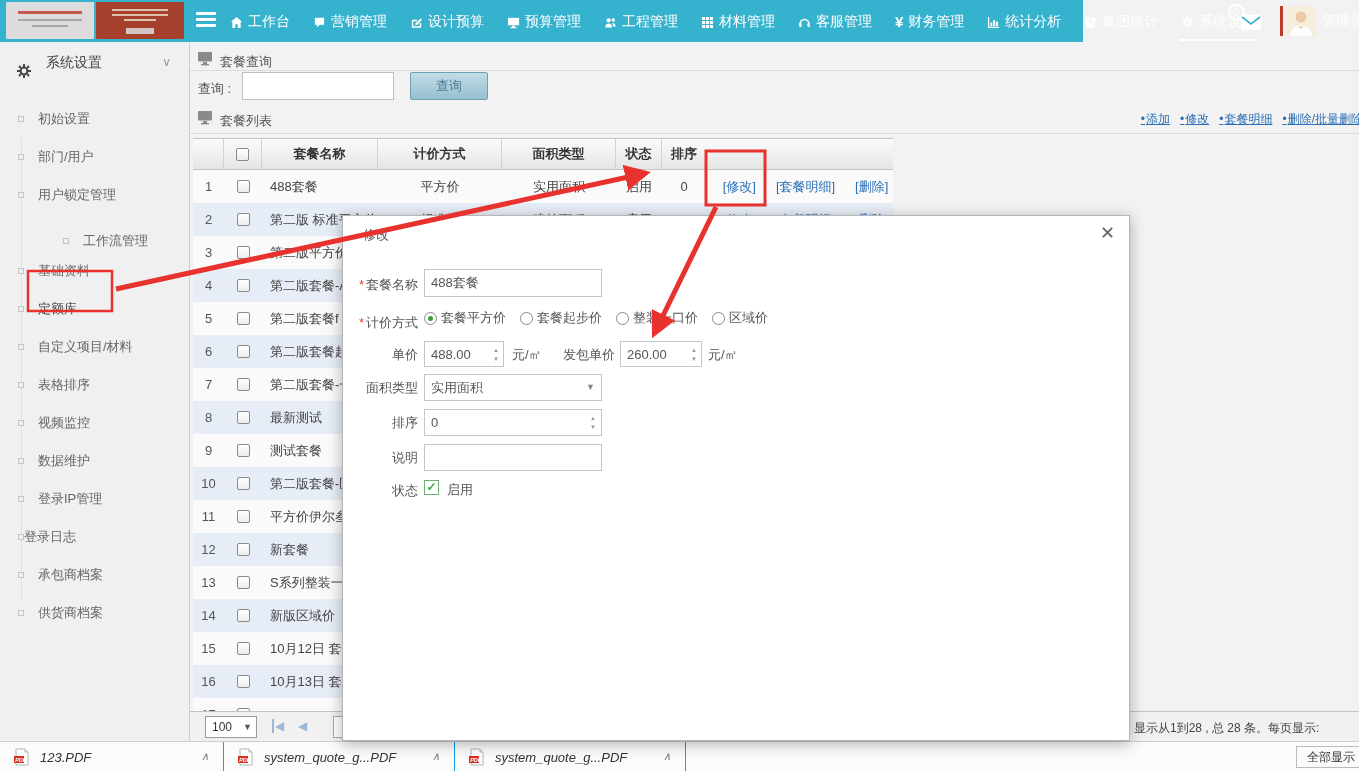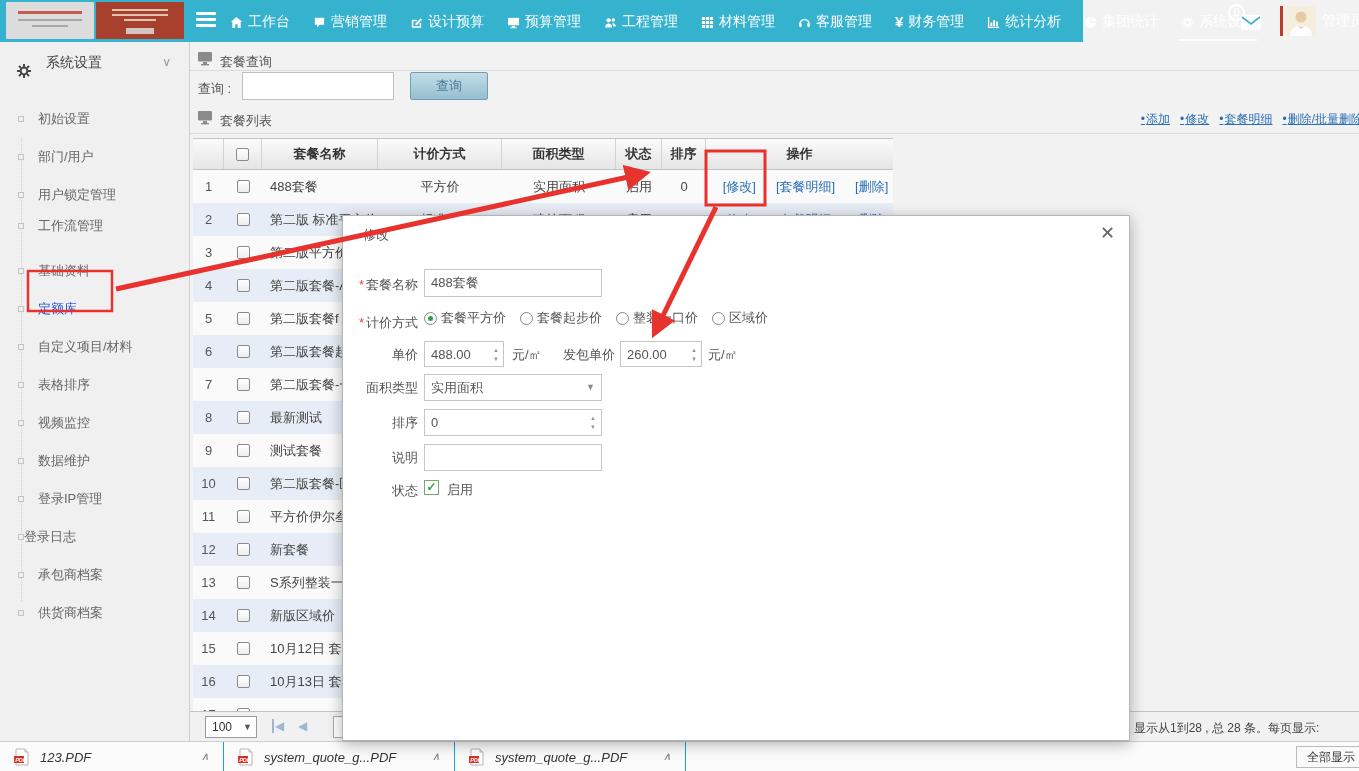--- a/index.html
+++ b/index.html
@@ -34,21 +34,21 @@
   
   .sidebar { position:absolute; left:0; top:42px; width:190px; height:699px; background:#f0f0f0;
              border-right:1px solid #cfcfcf; z-index:1; }
   .sb-head { position:relative; height:40px; line-height:40px; padding-left:46px; font-size:14px; color:#444; cursor:pointer; }
   .sb-head .gear { position:absolute; left:16px; top:12px; }
   .sb-caret { position:absolute; right:18px; top:0; color:#999; font-size:12px; }
   .sb-tree { position:absolute; left:21px; top:96px; bottom:140px; border-left:1px dotted #cfcfcf; }
   .sb-item { position:absolute; left:0; width:190px; height:38px; line-height:38px; padding-left:38px;
              color:#666; cursor:pointer; white-space:nowrap; }
   .sb-item .dot { position:absolute; left:18px; top:16px; width:6px; height:6px; background:#f0f0f0; border:1px solid #c4c4c4; }
-  .sb-item.active { color:#1d4ed8; }
+  .sb-item.active { color:#404040; }
 
   
   .sec-icon { position:absolute; }
   .sec-title { position:absolute; color:#555; font-size:13px; }
   .hline { position:absolute; height:0; border-top:1px solid #dcdcdc; }
   .q-label { position:absolute; left:198px; top:80px; color:#555; }
   .q-input { position:absolute; left:242px; top:72px; width:152px; height:28px; border:1px solid #bfbfbf;
              background:#fff; padding:0 6px; font:13px "Liberation Sans",sans-serif; color:#444; }
   .q-btn { position:absolute; left:410px; top:72px; width:78px; height:28px; border:1px solid #6f9fb4; border-radius:2px;
            background:linear-gradient(#c2dde6,#96bfd0); color:#4e7d95; font:13px "Liberation Sans",sans-serif; cursor:pointer; }
@@ -271,21 +271,21 @@
           </svg>
       </span>
       <span>系统设置</span>
       <span class="sb-caret">∨</span>
     </div>
     <div class="sb-tree"></div>
     <div id="sidebar-host">
         <div class="sb-item" style="top: 58px;"><span class="dot"></span><span>初始设置</span></div>
         <div class="sb-item" style="top: 96px;"><span class="dot"></span><span>部门/用户</span></div>
         <div class="sb-item" style="top: 134px;"><span class="dot"></span><span>用户锁定管理</span></div>
-        <div class="sb-item" style="top: 165px;"><span class="dot"></span><span>工作流管理</span></div>
+        <div class="sb-item" style="top: 180px; margin-left: 45px;"><span class="dot"></span><span>工作流管理</span></div>
         <div class="sb-item" style="top: 210px;"><span class="dot"></span><span>基础资料</span></div>
         <div class="sb-item active" style="top: 248px;"><span class="dot"></span><span>定额库</span></div>
         <div class="sb-item" style="top: 286px;"><span class="dot"></span><span>自定义项目/材料</span></div>
         <div class="sb-item" style="top: 324px;"><span class="dot"></span><span>表格排序</span></div>
         <div class="sb-item" style="top: 362px;"><span class="dot"></span><span>视频监控</span></div>
         <div class="sb-item" style="top: 400px;"><span class="dot"></span><span>数据维护</span></div>
         <div class="sb-item" style="top: 438px;"><span class="dot"></span><span>登录IP管理</span></div>
         <div class="sb-item" style="top: 476px; padding-left: 24px;"><span class="dot"></span><span>登录日志</span></div>
         <div class="sb-item" style="top: 514px;"><span class="dot"></span><span>承包商档案</span></div>
         <div class="sb-item" style="top: 552px;"><span class="dot"></span><span>供货商档案</span></div>
@@ -320,21 +320,20 @@
     <div class="thead">
       <span class="td c-num"></span>
       <span class="td c-cb">
           <span class="cb"></span>
         </span>
       <span class="td c-name" style="justify-content:center;padding-left:0">套餐名称</span>
       <span class="td c-method">计价方式</span>
       <span class="td c-area">面积类型</span>
       <span class="td c-status">状态</span>
       <span class="td c-sort">排序</span>
-      <span class="td c-act">操作</span>
     </div>
     <div id="rows-host">
         <div class="tr odd">
           <span class="td c-num">1</span>
           <span class="td c-cb">
             <span class="cb"></span>
           </span>
           <span class="td c-name">488套餐</span>
           <span class="td c-method">平方价</span>
           <span class="td c-area">实用面积</span>

